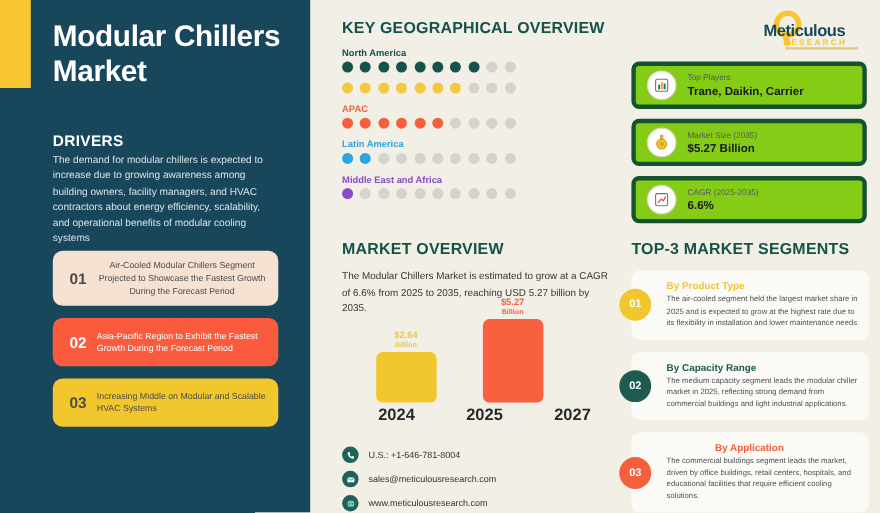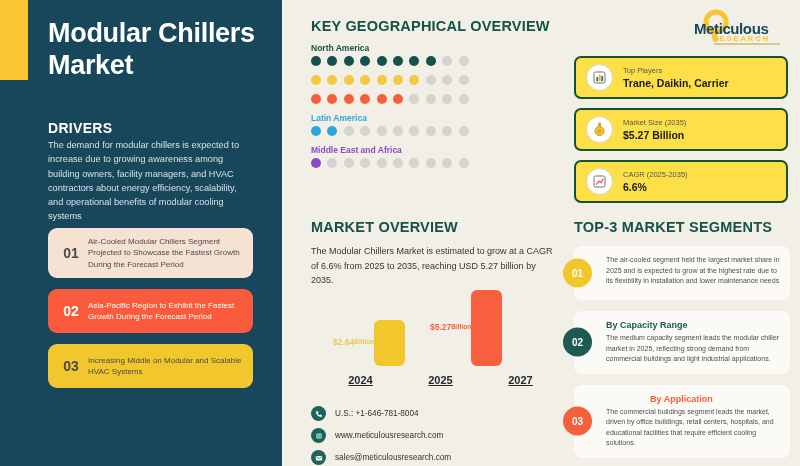--- a/index.html
+++ b/index.html
@@ -34,21 +34,21 @@
   .driver-card {
     display:flex; align-items:center; border-radius:9px;
     padding:8px 10px; margin-bottom:11px; min-height:44px;
   }
   .driver-card .num {
     font-size:14px; font-weight:bold; width:26px; flex:none;
     text-align:center;
   }
   .driver-card .txt { font-size:8px; line-height:1.42; padding-left:4px; }
   .dc1 { background:#F6E2D3; }
-  .dc1 .num, .dc1 .txt { color:#4A4A4A; }
+  .dc1 .num, .dc1 .txt { color:#4A4A4A;text-align:center; }
   .dc2 { background:#F95B3C; }
   .dc2 .num, .dc2 .txt { color:#FFFFFF; }
   .dc3 { background:#F2C72E; }
   .dc3 .num, .dc3 .txt { color:#4A4A4A; }
 
   
   .logo { position:absolute; right:10px; top:8px; width:104px; height:40px; }
   .logo-name {
     position:absolute; left:8px; top:12px; font-size:15px; font-weight:bold;
     color:#18475C; letter-spacing:-0.4px;text-align:center;
@@ -68,48 +68,48 @@
     font-size:14.5px; font-weight:bold; color:#155247; letter-spacing:0.2px;
   }
   .geo-row { margin-top:9px; }
   .geo-label { font-size:8.5px; font-weight:bold; margin-bottom:3px; }
   .dots { display:flex; gap:6.4px; }
   .dot { width:10px; height:10px; border-radius:50%; background:#D5D3CD; }
 
   
   .stats { position:absolute; left:574px; top:56px; width:214px; }
   .stat-card {
-    display:flex; align-items:center; background:#fde047;
-    border:2px solid #14532d; border-radius:7px;
+    display:flex; align-items:center; background:#84cc16;
+    border:4px solid #14532d; border-radius:7px;
     padding:7px 10px; margin-bottom:9px; height:43px;
   }
   .stat-icon {
     width:27px; height:27px; border-radius:50%; border:1px solid #D9D4C6;
     background:#FFFFFF; flex:none; margin-right:10px;
     display:flex; align-items:center; justify-content:center;
   }
   .stat-label { font-size:7.5px; color:#55585A; margin-bottom:2px; }
   .stat-value { font-size:10.5px; font-weight:bold; color:#1A1A1A; }
 
   
   .overview { position:absolute; left:311px; top:219px; width:252px; }
   .ov-text {
     margin-top:9px; font-size:9px; line-height:1.62; color:#333638; width:245px;
   }
   .chart { position:absolute; left:311px; top:283px; width:250px; height:105px; }
   .bars { position:absolute; left:22px; bottom:22px; display:flex; align-items:flex-end; gap:25px; }
-  .bar-col { width:72px; display:flex; flex-direction:row; align-items:center; }
+  .bar-col { width:72px; display:flex; flex-direction:column; align-items:center; }
   .bar-val { font-size:8.5px; font-weight:bold; line-height:1.12; text-align:center; }
   .bar-unit { font-size:6.5px; font-weight:bold; margin-bottom:3px; }
   .bar { width:55px; border-radius:6px; }
   .bar-x {
     position:absolute; left:22px; bottom:2px; display:flex; gap:25px;
   }
   .bar-x span {
-    width:55px; text-align:center; font-size:11px; font-weight:bold; color:#24292B;text-decoration:underline;
+    width:55px; text-align:center; font-size:15px; font-weight:bold; color:#24292B;
   }
 
   
   .contact { position:absolute; left:311px; top:406px; width:250px; }
   .c-row { display:flex; align-items:center; margin-bottom:7px; }
   .c-ico {
     width:15px; height:15px; border-radius:50%; background:#1F6357;
     margin-right:9px; flex:none; display:flex; align-items:center; justify-content:center;
   }
   .c-txt { font-size:8.2px; color:#2E3234; }
@@ -189,20 +189,21 @@
           <div class="dot" style="background: rgb(245, 200, 66);"></div>
           <div class="dot" style="background: rgb(245, 200, 66);"></div>
           <div class="dot" style="background: rgb(245, 200, 66);"></div>
           <div class="dot" style="background: rgb(245, 200, 66);"></div>
           <div class="dot"></div>
           <div class="dot"></div>
           <div class="dot"></div>
         </div>
       </div>
       <div class="geo-row">
+        <div class="geo-label" style="color: rgb(244, 96, 60);">APAC</div>
         <div class="dots">
           <div class="dot" style="background: rgb(244, 96, 60);"></div>
           <div class="dot" style="background: rgb(244, 96, 60);"></div>
           <div class="dot" style="background: rgb(244, 96, 60);"></div>
           <div class="dot" style="background: rgb(244, 96, 60);"></div>
           <div class="dot" style="background: rgb(244, 96, 60);"></div>
           <div class="dot" style="background: rgb(244, 96, 60);"></div>
           <div class="dot"></div>
           <div class="dot"></div>
           <div class="dot"></div>
@@ -314,43 +315,44 @@
     <div class="c-ico">
       <svg width="8" height="8" viewBox="0 0 8 8">
           <path d="M1.6 1.2 L3 1.2 L3.5 2.8 L2.7 3.4 A4.2 4.2 0 0 0 4.6 5.3 L5.2 4.5 L6.8 5 L6.8 6.4 A0.8 0.8 0 0 1 6 7 A5.8 5.8 0 0 1 1 2 A0.8 0.8 0 0 1 1.6 1.2 z" fill="#FFFFFF"></path>
         </svg>
     </div>
     <div class="c-txt">U.S.: +1-646-781-8004</div>
   </div>
   <div class="c-row">
     <div class="c-ico">
       <svg width="8" height="8" viewBox="0 0 8 8">
+          <rect x="0.8" y="2" width="6.4" height="4.4" rx="0.6" fill="#FFFFFF"></rect>
+          <path d="M0.8 2.4 L4 4.6 L7.2 2.4" fill="none" stroke="#1F6357" stroke-width="0.7"></path>
+        </svg>
+    </div>
+    <div class="c-txt">sales@meticulousresearch.com</div>
+  </div>
+  <div class="c-row">
+    <div class="c-ico">
+      <svg width="8" height="8" viewBox="0 0 8 8">
           <circle cx="4" cy="4" r="3" fill="#9FE3DA"></circle>
           <ellipse cx="4" cy="4" rx="1.3" ry="3" fill="none" stroke="#1F6357" stroke-width="0.5"></ellipse>
           <path d="M1 4 H7" stroke="#1F6357" stroke-width="0.5"></path>
         </svg>
     </div>
     <div class="c-txt">www.meticulousresearch.com</div>
-  </div>
-  <div class="c-row">
-    <div class="c-ico">
-      <svg width="8" height="8" viewBox="0 0 8 8">
-          <rect x="0.8" y="2" width="6.4" height="4.4" rx="0.6" fill="#FFFFFF"></rect>
-          <path d="M0.8 2.4 L4 4.6 L7.2 2.4" fill="none" stroke="#1F6357" stroke-width="0.7"></path>
-        </svg>
-    </div>
-    <div class="c-txt">sales@meticulousresearch.com</div>
   </div>
 </div>
 
 <div class="segments">
   <div class="sec-title">TOP-3 MARKET SEGMENTS</div>
   <div id="segment-list">
       <div class="seg-card">
         <div class="seg-badge" style="background: rgb(242, 199, 46);">01</div>
+        <div class="seg-title" style="color: rgb(242, 199, 46);">By Product Type</div>
         <div class="seg-body">The air-cooled segment held the largest market share in 2025 and is expected to grow at the highest rate due to its flexibility in installation and lower maintenance needs</div>
       </div>
       <div class="seg-card">
         <div class="seg-badge" style="background: rgb(29, 90, 82);">02</div>
         <div class="seg-title" style="color: rgb(29, 90, 82);">By Capacity Range</div>
         <div class="seg-body">The medium capacity segment leads the modular chiller market in 2025, reflecting strong demand from commercial buildings and light industrial applications.</div>
       </div>
       <div class="seg-card">
         <div class="seg-badge" style="background: rgb(244, 96, 60);">03</div>
         <div class="seg-title" style="color: rgb(244, 96, 60); margin-left: 44px;">By Application</div>

